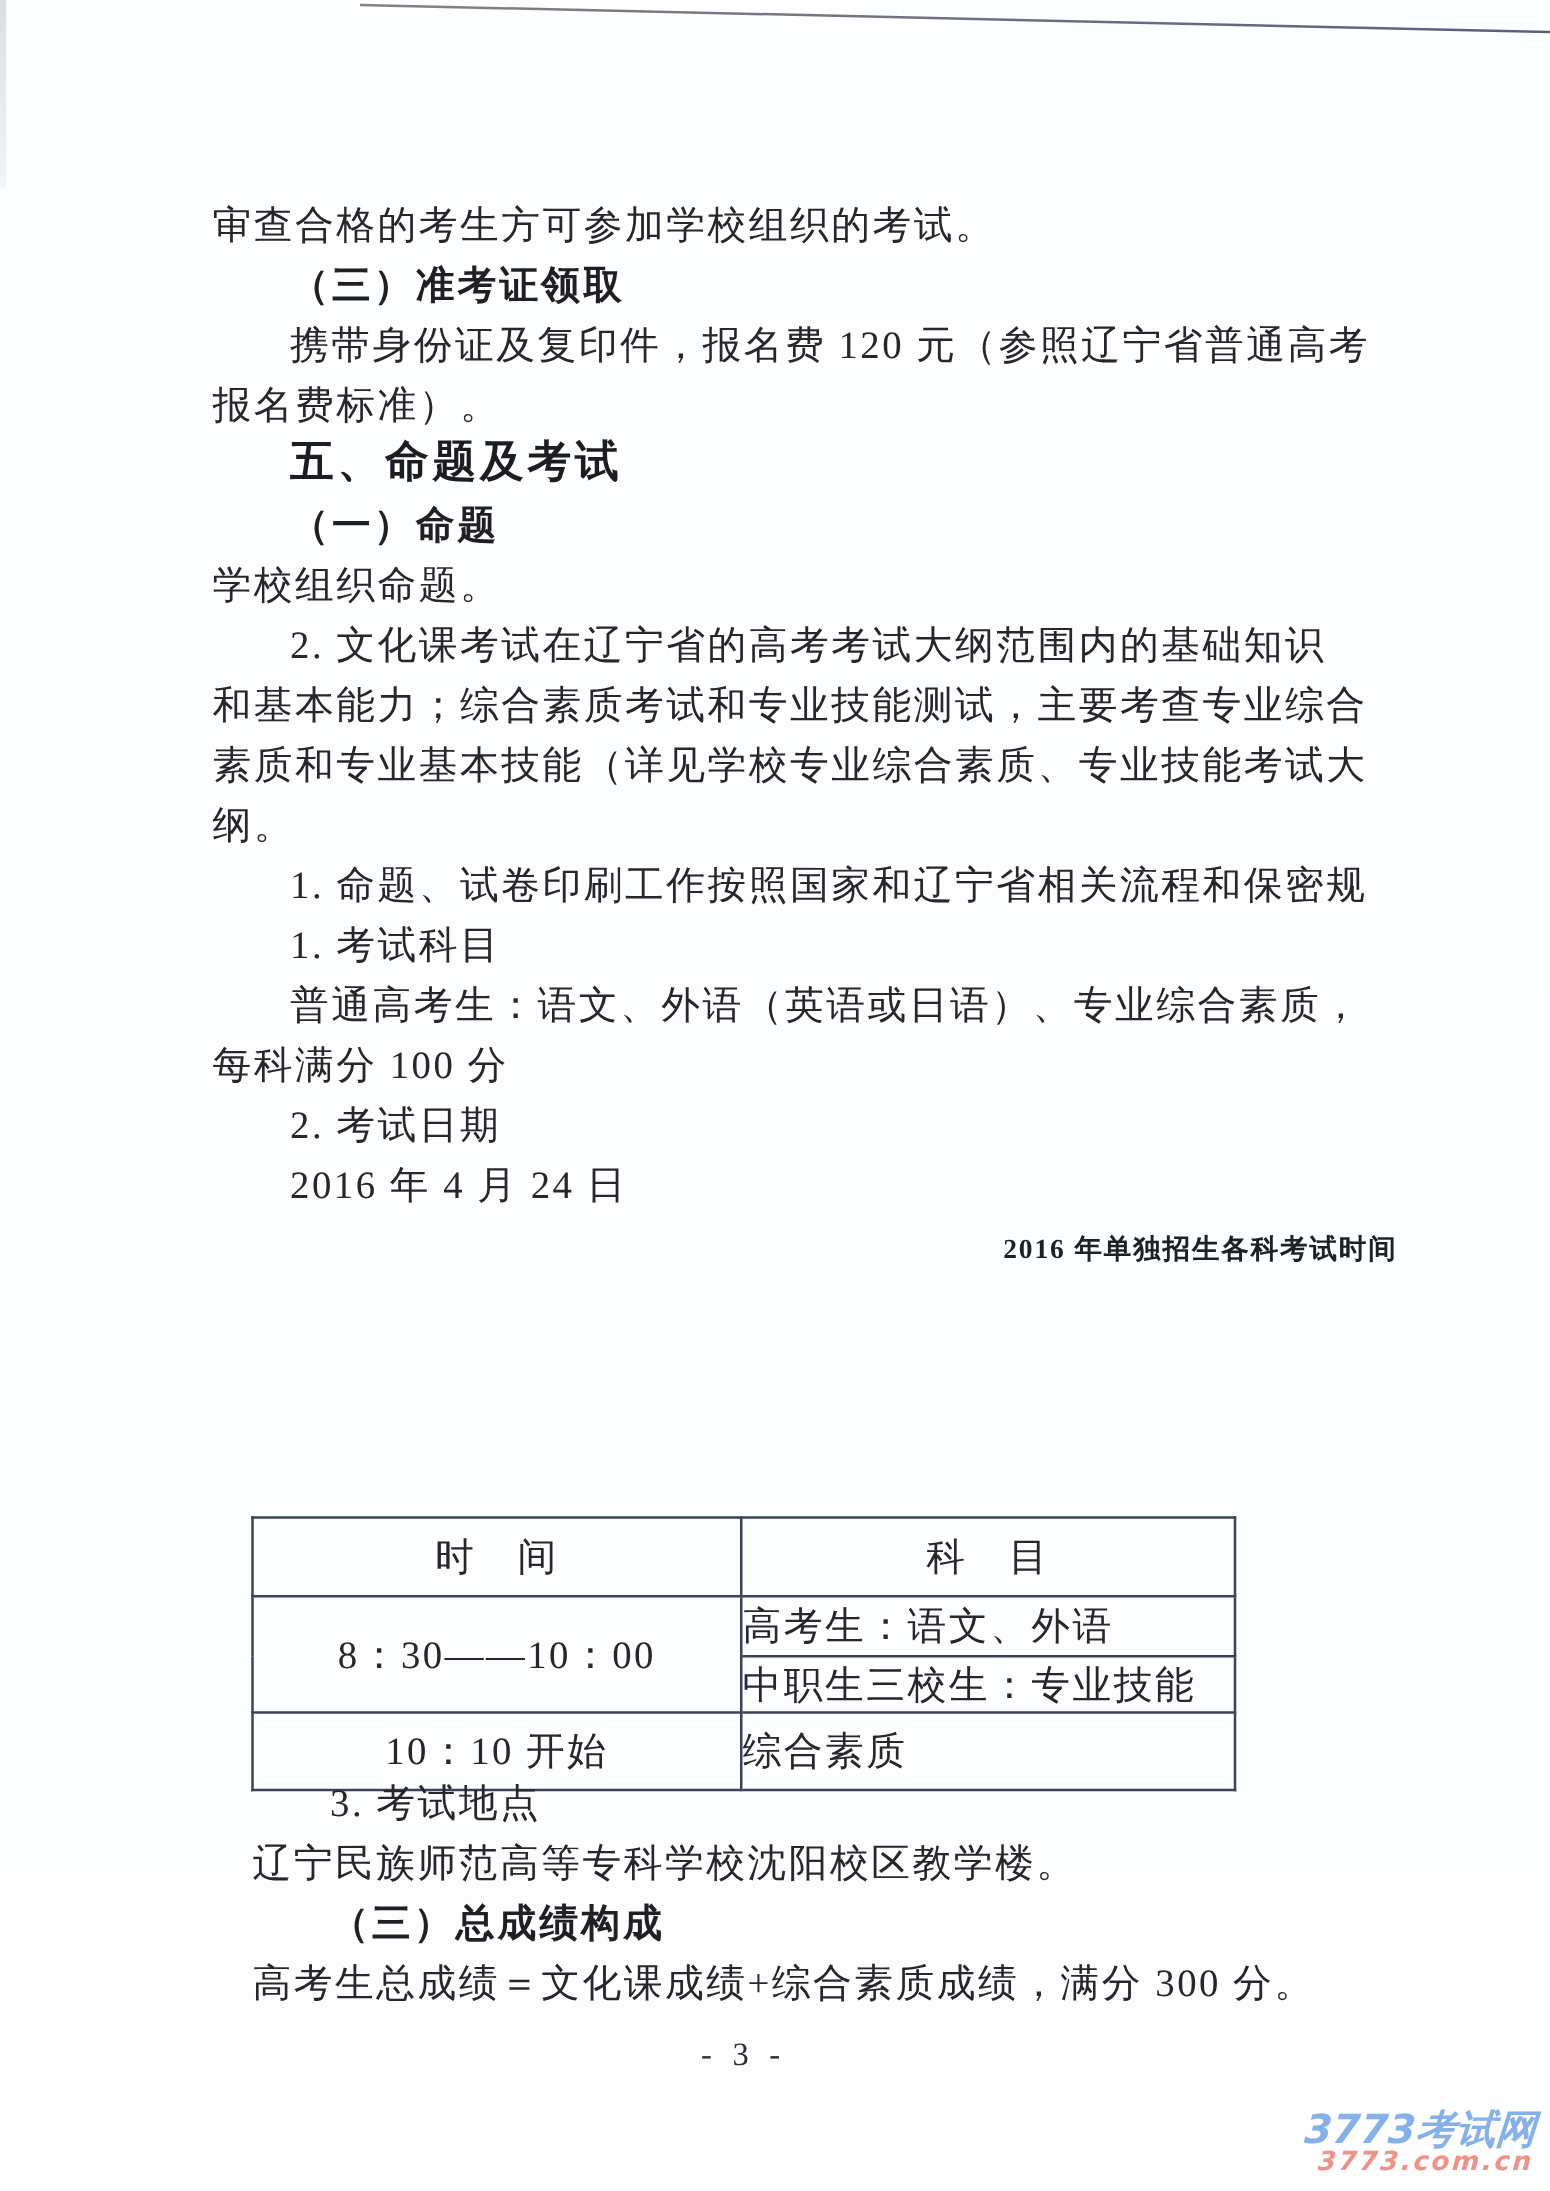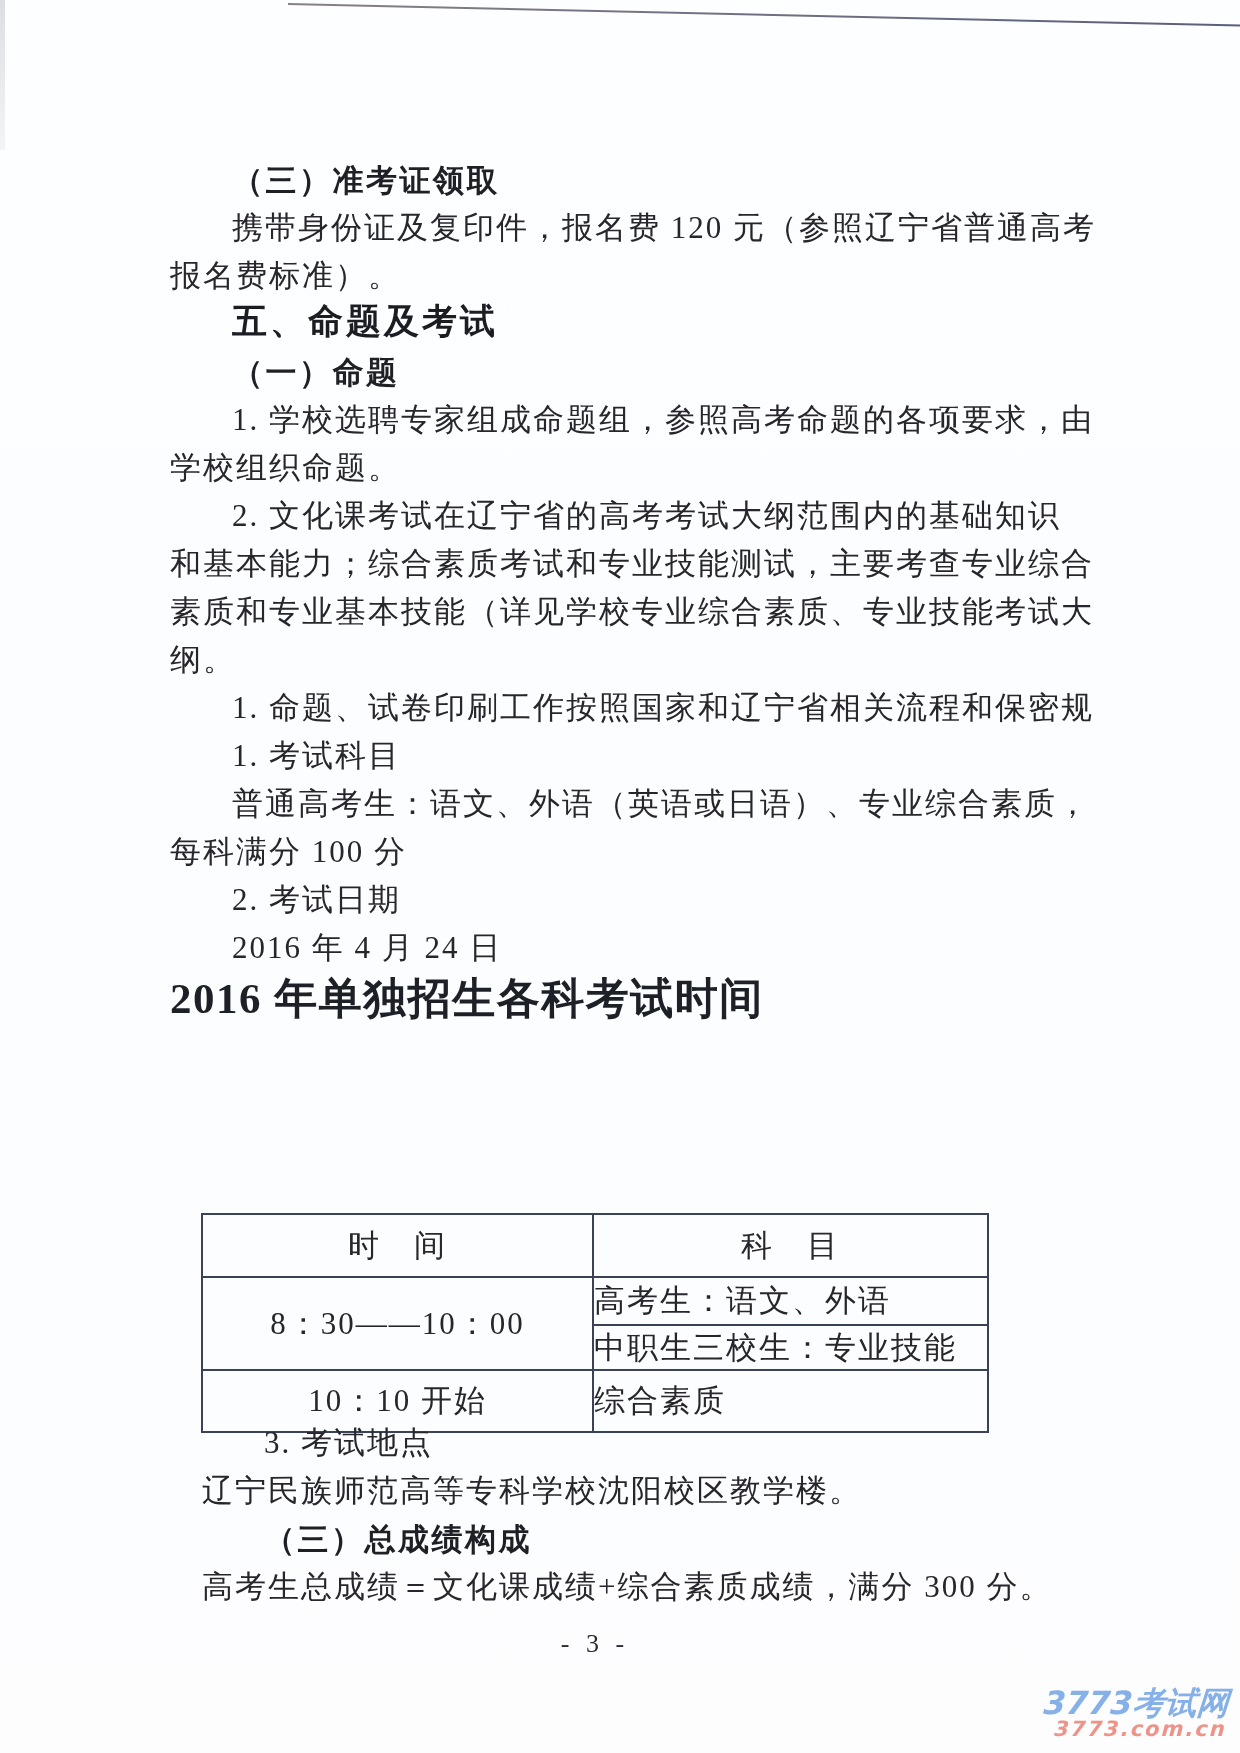--- a/index.html
+++ b/index.html
@@ -21,21 +21,21 @@
     position:absolute;left:0;top:0;width:5px;height:150px;
     background:linear-gradient(180deg,#b9bec6,#e9ebef);opacity:.5;
   }
   
   .body-text{position:absolute;left:170px;top:156px;width:948px;}
   .body-text2{position:absolute;left:160px;top:1419px;width:948px;margin-left:42px;}
   .line{height:48px;line-height:48px;font-size:31px;letter-spacing:2px;white-space:nowrap;}
   .indent{padding-left:62px;}
   .h-sub{font-family:"DejaVu Sans","Liberation Sans",sans-serif;font-weight:bold;letter-spacing:2.5px;color:#1f1f26;}
   .h-main{font-family:Liberation Mono, monospace;font-weight:bold;font-size:35px;letter-spacing:3px;color:#1c1c23;}
-  .table-title{height:54px;line-height:54px;text-align:left;font-weight:bold;font-size:43px;letter-spacing:1.5px;color:#1d2026;}
+  .table-title{height:54px;line-height:54px;text-align:right;font-weight:bold;font-size:22px;letter-spacing:1.5px;color:#1d2026;}
   
   .exam-table{
     position:absolute;left:201px;top:1213px;width:786px;
     border-collapse:collapse;table-layout:fixed;
   }
   .exam-table td,.exam-table th{
     border:2px solid #3a4356;
     font-size:31px;font-weight:normal;
     letter-spacing:2px;color:#26262c;
     padding:0;vertical-align:middle;
@@ -60,26 +60,26 @@
 </style>
 </head>
 <body>
 
 <div class="page">
 
   <div class="scan-line"></div>
   <div class="edge-smudge"></div>
 
   <div class="body-text">
+    <div class="line">审查合格的考生方可参加学校组织的考试。</div>
     <div class="line indent h-sub">（三）准考证领取</div>
     <div class="line indent">携带身份证及复印件，报名费 120 元（参照辽宁省普通高考</div>
     <div class="line">报名费标准）。</div>
     <div class="line indent h-main">五、命题及考试</div>
     <div class="line indent h-sub">（一）命题</div>
-    <div class="line indent">1. 学校选聘专家组成命题组，参照高考命题的各项要求，由</div>
     <div class="line">学校组织命题。</div>
     <div class="line indent">2. 文化课考试在辽宁省的高考考试大纲范围内的基础知识</div>
     <div class="line">和基本能力；综合素质考试和专业技能测试，主要考查专业综合</div>
     <div class="line">素质和专业基本技能（详见学校专业综合素质、专业技能考试大</div>
     <div class="line">纲。</div>
     <div class="line indent">1. 命题、试卷印刷工作按照国家和辽宁省相关流程和保密规</div>
     <div class="line indent">1. 考试科目</div>
     <div class="line indent">普通高考生：语文、外语（英语或日语）、专业综合素质，</div>
     <div class="line">每科满分 100 分</div>
     <div class="line indent">2. 考试日期</div>

